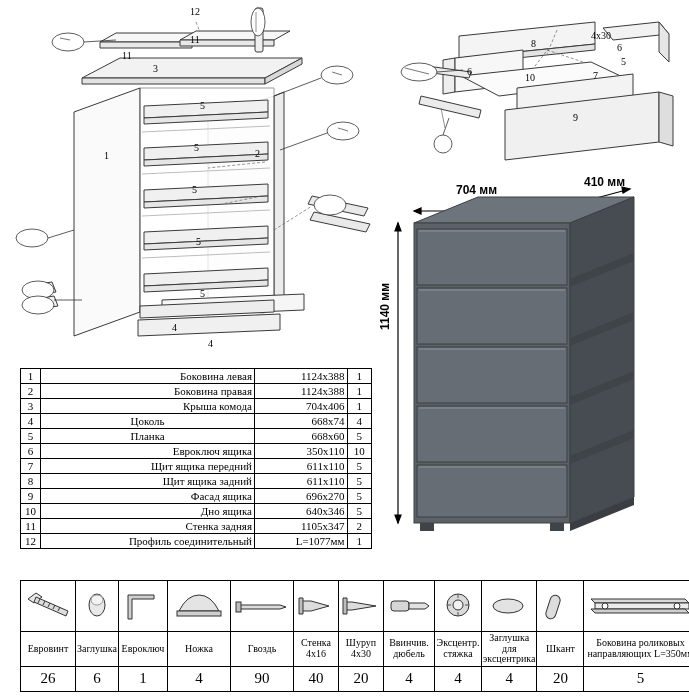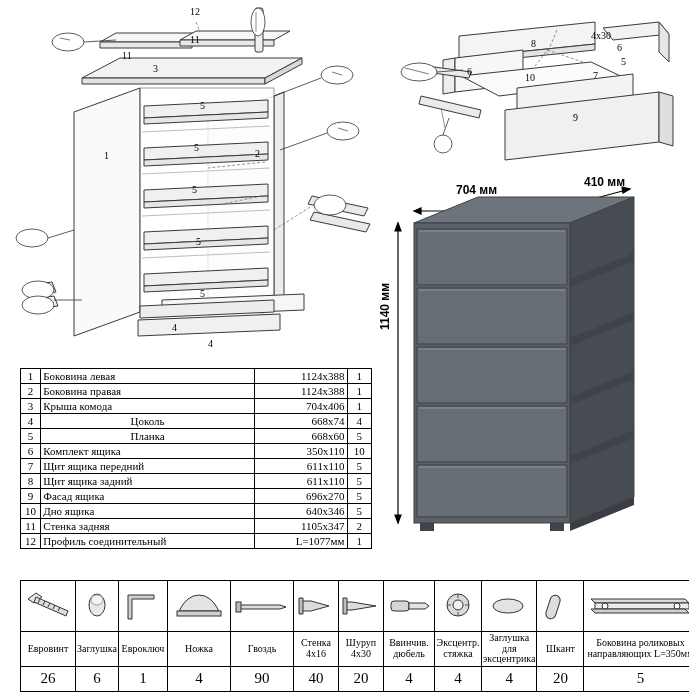--- a/index.html
+++ b/index.html
@@ -28,21 +28,21 @@
     font-size:11px;
   }
   #parts-table td{
     border:1px solid #000;
     padding:0 2px;
     height:14px;
     line-height:14px;
     white-space:nowrap;
   }
   #parts-table td.idx{width:14px;text-align:center;}
-  #parts-table td.nm{width:196px;}
+  #parts-table td.nm{width:196px;text-align:right;}
   #parts-table td.nm.ctr{text-align:center;}
   #parts-table td.dim{width:82px;text-align:right;}
   #parts-table td.qty{width:18px;text-align:center;}
 
   
   #dresser-wrap{position:absolute;left:372px;top:175px;width:312px;height:380px;}
   .dim-text{font-size:12px;font-weight:bold;font-family:"Liberation Sans",sans-serif;}
   #vert-dim{
     position:absolute;left:366px;top:330px;
     transform:rotate(-90deg);transform-origin:0 0;
@@ -243,21 +243,21 @@
         <td class="qty">4</td>
       </tr>
       <tr>
         <td class="idx">5</td>
         <td class="nm ctr">Планка</td>
         <td class="dim">668x60</td>
         <td class="qty">5</td>
       </tr>
       <tr>
         <td class="idx">6</td>
-        <td class="nm">Комплект ящика</td>
+        <td class="nm">Евроключ ящика</td>
         <td class="dim">350x110</td>
         <td class="qty">10</td>
       </tr>
       <tr>
         <td class="idx">7</td>
         <td class="nm">Щит ящика передний</td>
         <td class="dim">611x110</td>
         <td class="qty">5</td>
       </tr>
       <tr>

